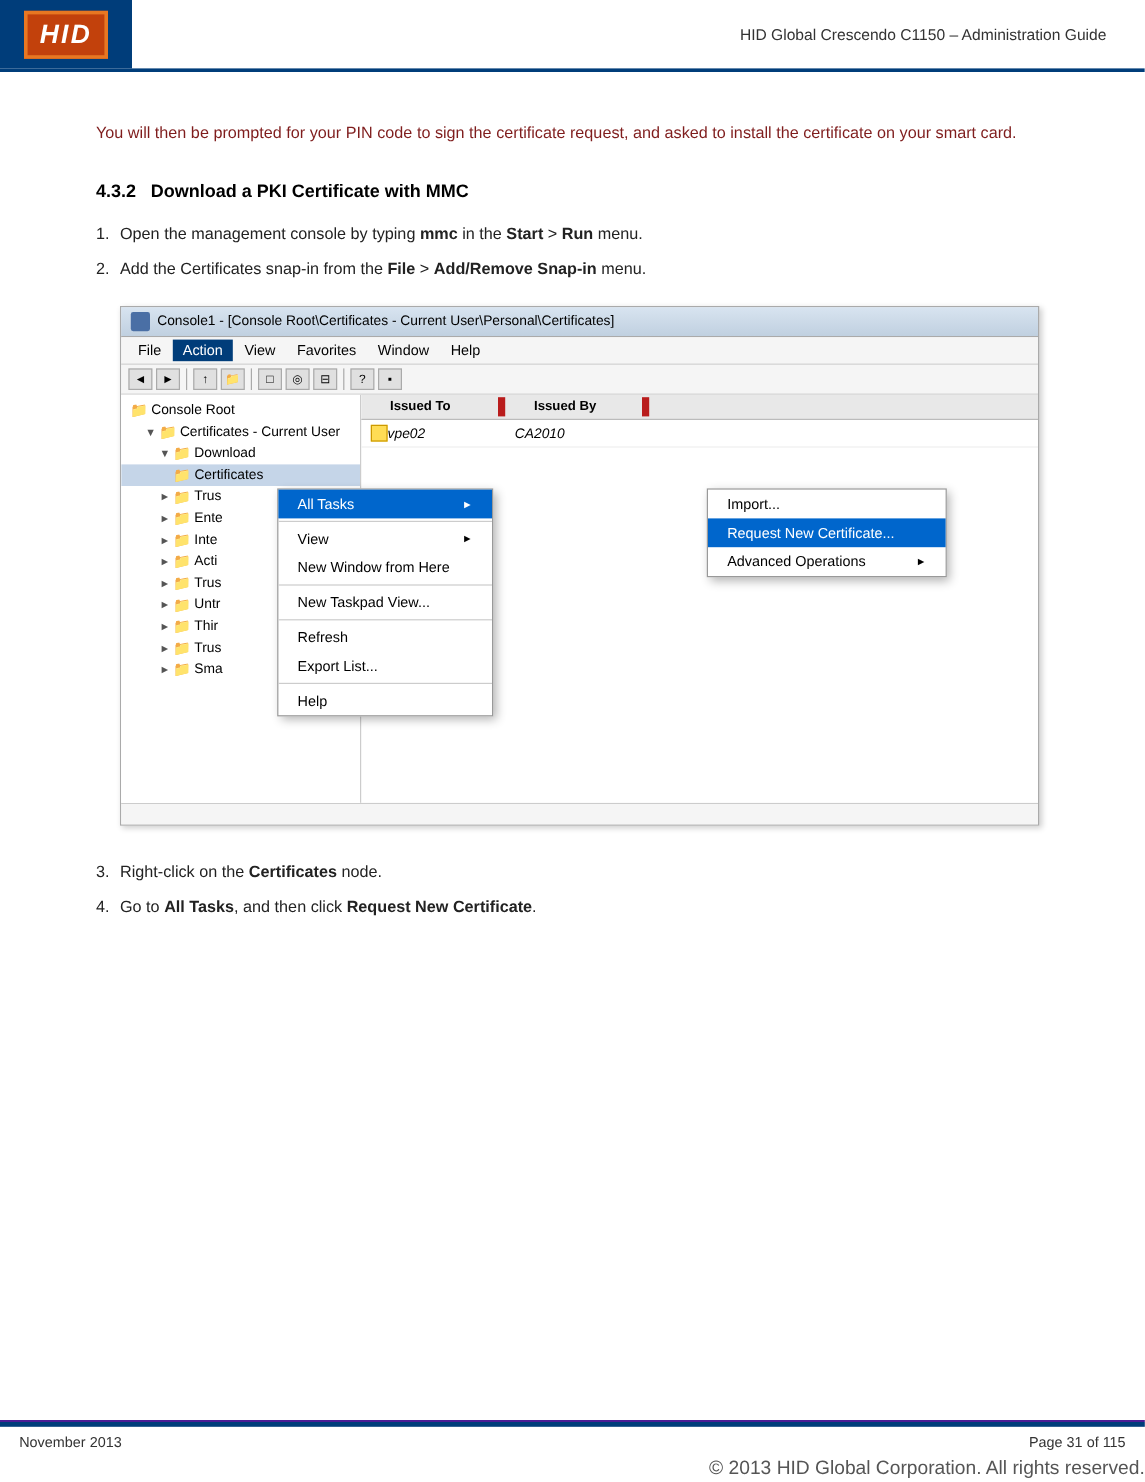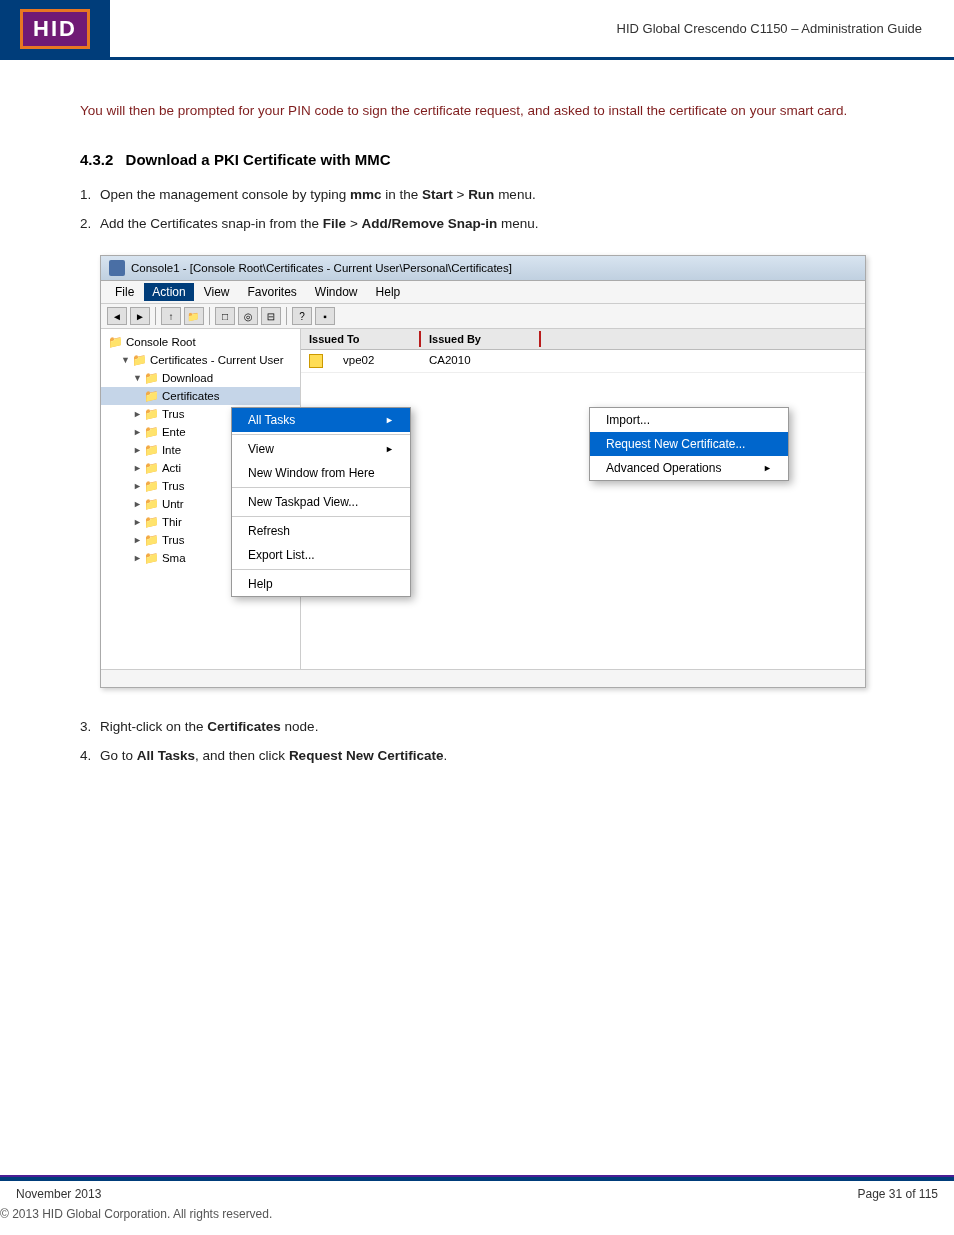--- a/index.html
+++ b/index.html
@@ -21,27 +21,28 @@
     }
     .header-logo {
       background: #003d7a;
       width: 110px;
       display: flex;
       align-items: center;
       justify-content: center;
       flex-shrink: 0;
     }
     .hid-logo {
-      background: #701a75;
+      background: #c2410c;
       color: white;
       font-size: 22px;
       font-weight: bold;
       border: 3px solid #e87722;
       padding: 4px 10px;
       letter-spacing: 2px;
+      font-style: italic;
     }
     .header-title {
       flex: 1;
       display: flex;
       align-items: center;
       justify-content: flex-end;
       padding-right: 32px;
       font-size: 13px;
       color: #333;
     }
@@ -200,37 +201,38 @@
 
     .list-header {
       display: flex;
       background: #e8e8e8;
       border-bottom: 1px solid #bbb;
       padding: 2px 0;
     }
     .list-col {
       font-size: 11px;
       font-weight: bold;
-      padding: 2px 8px;
-      border-right: 2px solid #b91c1c;
+      padding: 2px 24px;
+      border-right: 6px solid #b91c1c;
       min-width: 120px;
     }
 
     .list-item {
       display: flex;
       padding: 2px 0;
       border-bottom: 1px solid #eee;
       font-size: 11.5px;
     }
     .list-cell {
       padding: 2px 8px;
       min-width: 120px;
       display: flex;
-      align-items: flex-start;
-      gap: 20px;
+      align-items: flex-end;
+      gap: 0;
+      font-style: italic;
     }
     .cert-icon {
       width: 14px; height: 14px;
       background: #ffdd55;
       border: 1px solid #cc9900;
       display: inline-block;
       flex-shrink: 0;
     }
 
     
@@ -317,24 +319,24 @@
       height: 4px;
     }
     .footer-content {
       display: flex;
       justify-content: space-between;
       padding: 6px 16px;
       font-size: 12px;
       color: #333;
     }
     .footer-center {
-      text-align: left;
-      font-size: 12px;
+      text-align: right;
+      font-size: 16px;
       color: #555;
-      padding-bottom: 14px;
+      padding-bottom: 2px;
     }
   </style>
 </head>
 <body>
 
 <div class="header">
   <div class="header-logo">
     <div class="hid-logo">
       <span>HID</span>
     </div>

